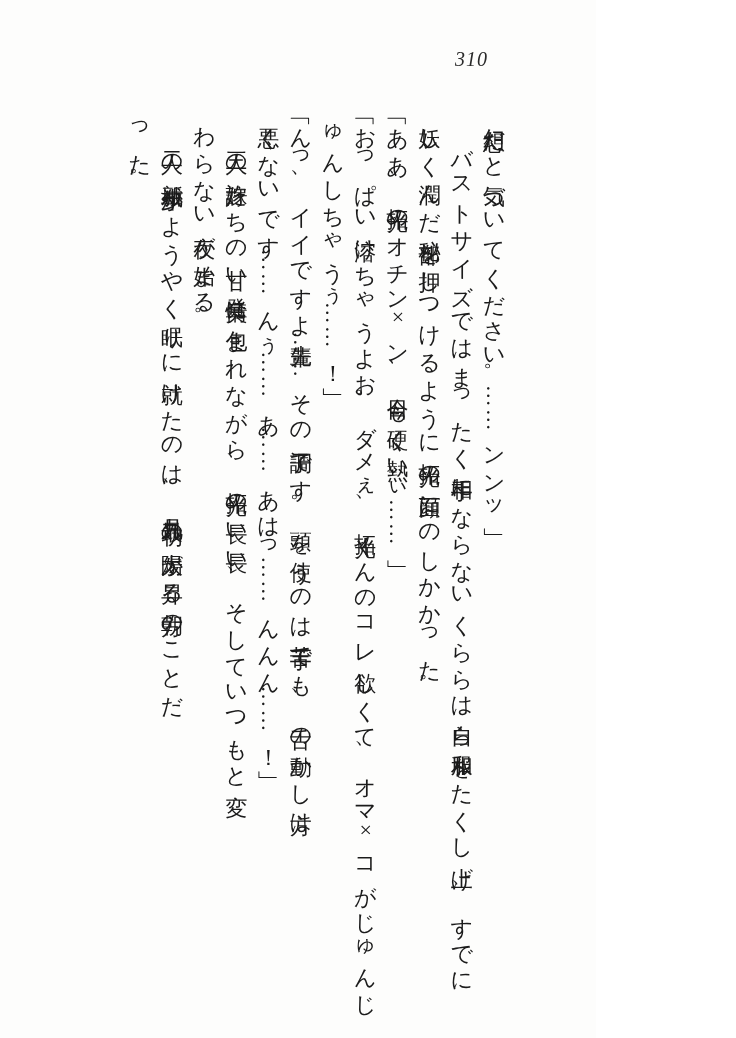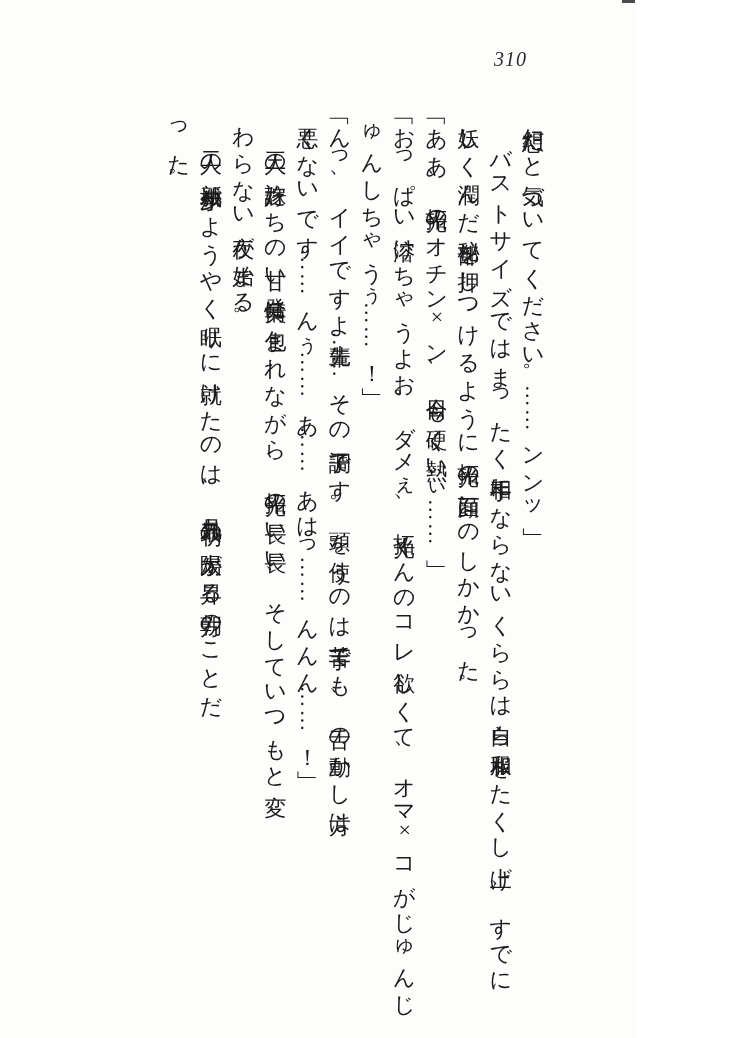--- a/index.html
+++ b/index.html
@@ -7,21 +7,20 @@
     padding: 0;
     background: #ffffff;
   }
   .page {
     position: relative;
     width: 596px;
     height: 1038px;
     background: #fdfdfc;
     overflow: hidden;
     font-family: "Liberation Serif", "DejaVu Serif", serif;
-    padding-left: 39px;
   }
   
   .artifact-bar-1 {
     position: absolute;
     top: 0; left: 622px;
     width: 80px; height: 3px;
     background: #4a4a4a;
   }
   .artifact-bar-2 {
     position: absolute;

